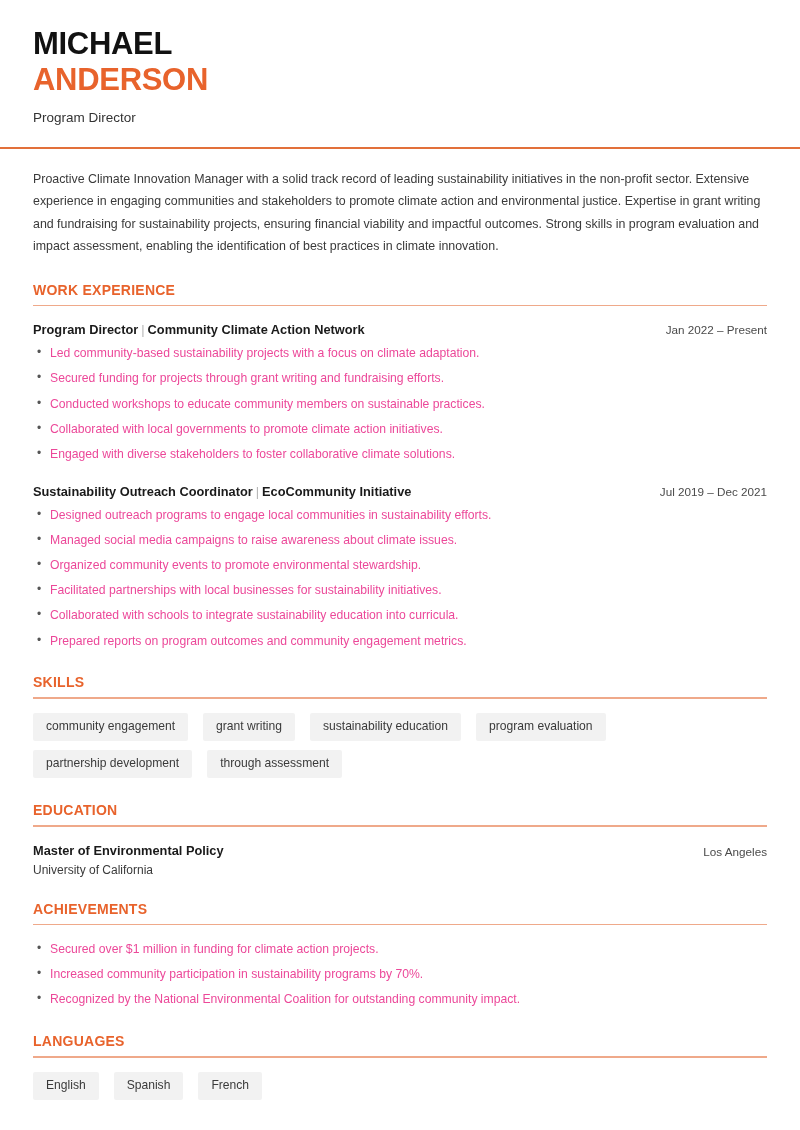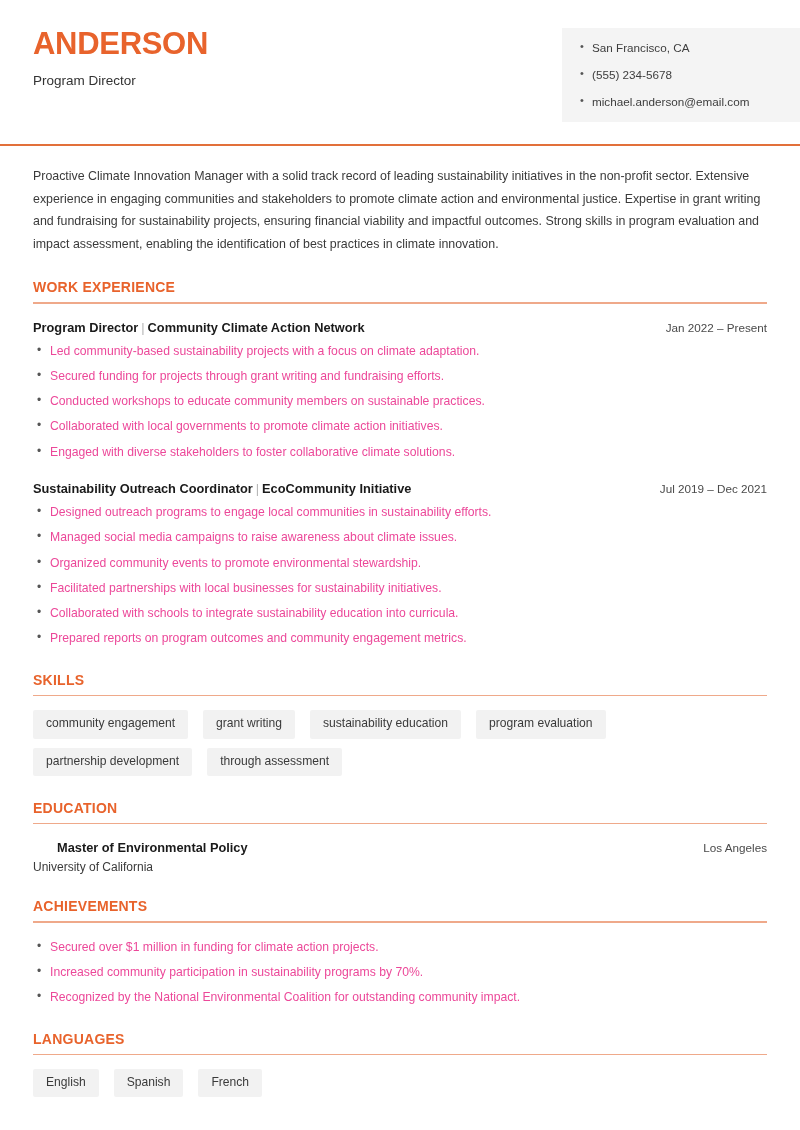--- a/index.html
+++ b/index.html
@@ -176,23 +176,22 @@
     padding: 7px 13px 8px 13px;
     font-size: 12.1px;
     color: #3a3a3a;
     line-height: 1.1;
     white-space: nowrap;
   }
 
   
   .edu-head {
     display: flex;
-    align-items: center;
+    align-items: flex-end;
     justify-content: space-between;
-    margin-left: 24px;
   }
   .edu-degree {
     font-size: 12.8px;
     font-weight: bold;
     color: #1a1a1a;
   }
   .edu-place {
     font-size: 11.7px;
     color: #4a4a4a;
     white-space: nowrap;
@@ -207,29 +206,23 @@
   .achv-list { margin-top: 2px; }
   .achv-list li { margin-bottom: 11px; }
 </style>
 </head>
 <body>
 
 <div class="page">
 
   <div class="header">
     <div class="header-left">
+      <div class="name-line name-first">MICHAEL</div>
       <div class="name-line name-last">ANDERSON</div>
       <div class="job-title">Program Director</div>
-    </div>
-    <div class="contact-box">
-      <ul class="contact-list">
-        <li>San Francisco, CA</li>
-        <li>(555) 234-5678</li>
-        <li>michael.anderson@email.com</li>
-      </ul>
     </div>
   </div>
   <div class="header-rule"></div>
 
   <div class="content">
 
     <p class="summary">Proactive Climate Innovation Manager with a solid track record of leading sustainability initiatives in the non-profit sector. Extensive experience in engaging communities and stakeholders to promote climate action and environmental justice. Expertise in grant writing and fundraising for sustainability projects, ensuring financial viability and impactful outcomes. Strong skills in program evaluation and impact assessment, enabling the identification of best practices in climate innovation.</p>
 
     <div class="section">
       <div class="section-title">WORK EXPERIENCE</div>

